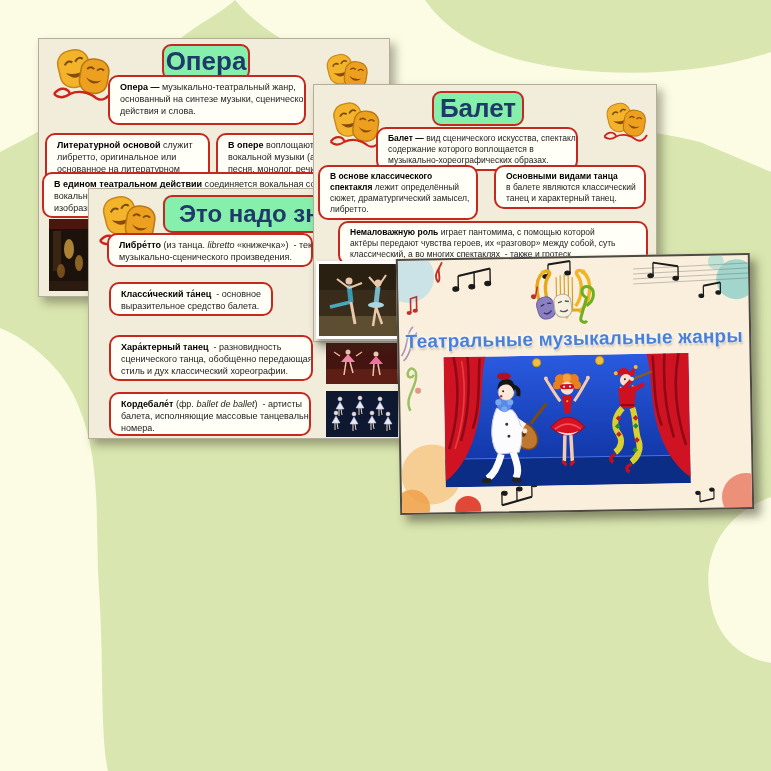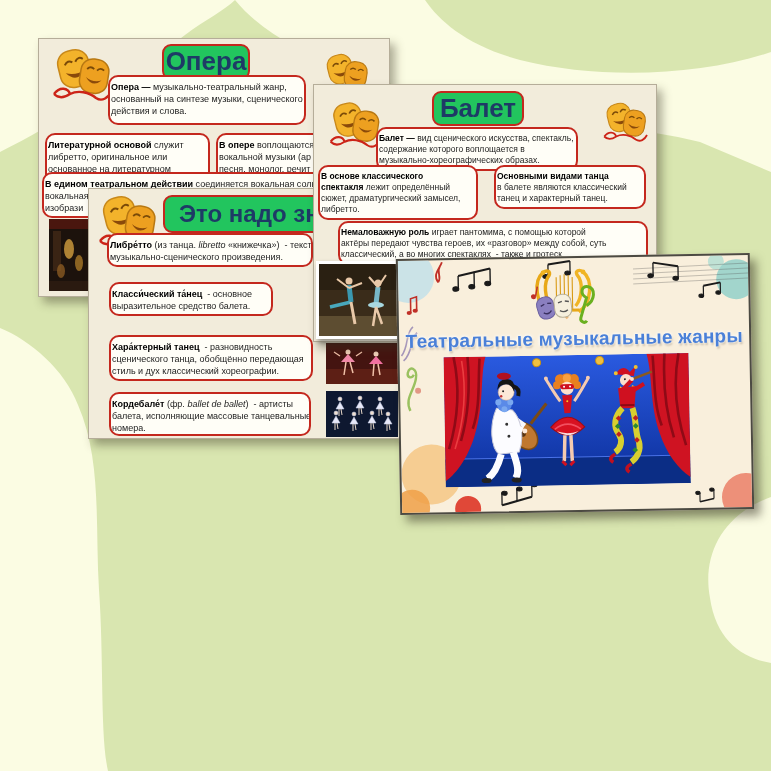--- a/index.html
+++ b/index.html
@@ -10,28 +10,28 @@
   .slide{position:absolute;background:#f2ecdb;border:1px solid #b5ad99;
          box-shadow:5px 6px 9px rgba(60,55,35,.42);}
   .slide-opera{left:38px;top:38px;width:350px;height:257px;z-index:10;}
   .slide-know {left:88px;top:188px;width:552px;height:249px;z-index:20;}
   .slide-ballet{left:313px;top:84px;width:342px;height:256px;z-index:30;}
   .slide-title{left:398px;top:256px;width:350px;height:252px;z-index:40;
                background:#f9efdc;border:2px solid #4c4a42;transform:rotate(-1deg);
                box-shadow:6px 7px 10px rgba(50,45,30,.5);overflow:hidden;}
 
   .tb{position:absolute;background:#fffef7;border:2px solid #c4281e;border-radius:10px;
-      padding:4px 1px;color:#1c1c1c;overflow:hidden;box-sizing:border-box;}
+      padding:4px 10px;color:#1c1c1c;overflow:hidden;box-sizing:border-box;}
   .tb .ln{white-space:pre;}
   .f9  .ln{font-size:9px;line-height:12px;}
   .f85 .ln{font-size:8.5px;line-height:11px;}
   .tb b{font-weight:bold;color:#000;}
   .tb i{font-style:italic;}
 
-  .title-box{position:absolute;background:#22c55e;border:2px solid #c4281e;border-radius:9px;
+  .title-box{position:absolute;background:#86efac;border:2px solid #c4281e;border-radius:9px;
       color:#1e3a66;font-weight:bold;text-align:center;box-sizing:border-box;overflow:hidden;}
   .tt26{font-size:26px;line-height:31px;}
   .tt24{font-size:24px;line-height:33px;text-align:left;padding-left:14px;}
 
   .masks{position:absolute;}
   .photo{position:absolute;overflow:hidden;}
   .framed{border:3px solid #fff;box-shadow:2px 3px 5px rgba(0,0,0,.4);}
 
   .main-title{position:absolute;left:0;top:70px;width:100%;text-align:center;
       font-size:19px;font-weight:bold;color:#4a80d8;letter-spacing:.2px;

